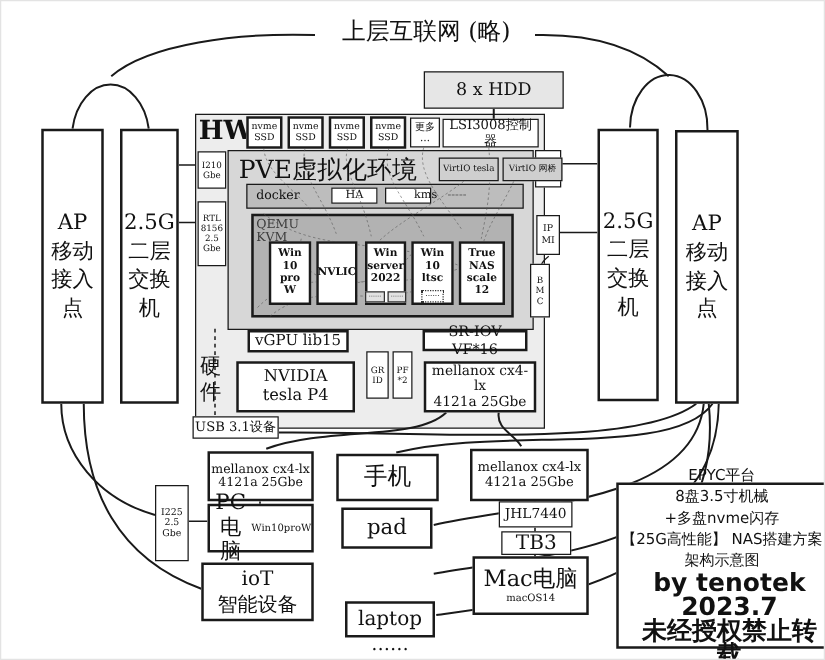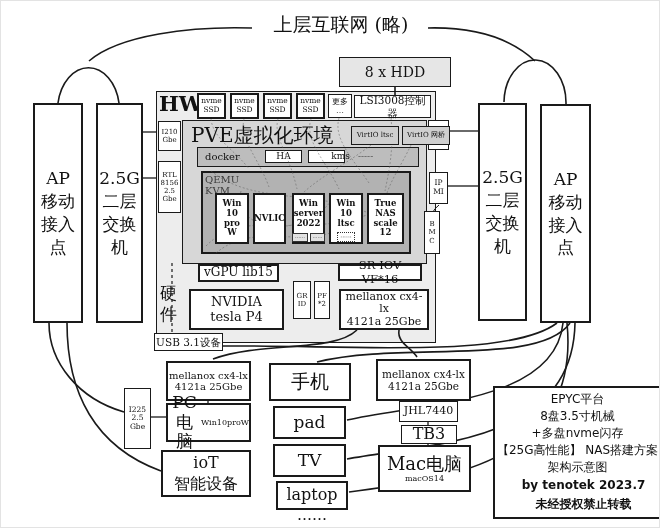--- a/index.html
+++ b/index.html
@@ -24,21 +24,21 @@
   .vm{top:192px;height:51px;font-size:8.5px;font-weight:bold;flex-direction:column;}
   .vmsubrow{position:absolute;bottom:2px;left:0;right:0;display:flex;justify-content:center;gap:2px;}
   .tinybox{display:inline-block;border:1px solid #333;background:#e2e2e2;font-size:5px;line-height:6px;
         padding:0 2px;height:7px;overflow:hidden;}
   .tinydots{display:inline-block;border:1px dotted #333;background:#fff;font-size:6px;line-height:7px;
         padding:0 2px;height:8px;overflow:hidden;}
   .legend{position:absolute;left:492px;top:385px;width:165px;height:129px;border:2px solid #1a1a1a;
         background:#fff;z-index:5;display:flex;flex-direction:column;justify-content:center;
         text-align:center;font-family:"DejaVu Sans",sans-serif;}
   .legend .ln{font-size:12px;line-height:17px;}
-  .legend .bold{font-weight:bold;font-size:12px;line-height:19px;padding-left:12px;}
+  .legend .bold{font-weight:bold;font-size:20px;line-height:19px;padding-left:12px;}
   .sub{font-size:8px;line-height:9px;}
 </style>
 </head>
 <body>
 
 <div class="canvas">
 
   <svg id="wires" class="layer" width="660" height="528">
     <g fill="none" stroke="#1a1a1a">
       <path stroke-width="1.6" d="M57,102 A31,43 0 0 1 118,102"></path>
@@ -141,21 +141,21 @@
 
   <div class="bx thin" style="left:427px;top:119px;width:21px;height:30px;font-size:7px;">I210
 Gbe</div>
   <div class="bx thin" style="left:428px;top:171px;width:19px;height:32px;font-size:7.5px;">IP
 MI</div>
   <div class="bx thin" style="left:423px;top:210px;width:16px;height:43px;font-size:7px;">B
 M
 C</div>
 
   <div class="lbl" style="left:190px;top:121px;font-size:20px;">PVE虚拟化环境</div>
-  <div class="bx thin" style="left:350px;top:125px;width:48px;height:19px;font-size:7px;background:#cfcfcf;">VirtIO ltsc</div>
+  <div class="bx thin" style="left:350px;top:125px;width:48px;height:19px;font-size:7px;background:#cfcfcf;">VirtIO tesla</div>
   <div class="bx thin" style="left:401px;top:125px;width:48px;height:19px;font-size:7px;background:#cfcfcf;">VirtIO 网桥</div>
   <div class="lbl" style="left:204px;top:173px;font-size:10px;color:#3c3c3c;">QEMU
 KVM</div>
 
   <div class="bx vm" style="left:214px;width:34px;">Win
 10
 pro
 W</div>
   <div class="bx vm" style="left:252px;width:33px;">NVLIC</div>
   <div class="bx vm" style="left:291px;width:33px;padding-bottom:9px;">Win
@@ -197,21 +197,20 @@
 4121a 25Gbe</div>
   <div class="bx" style="left:165px;top:402px;width:85px;height:39px;">
     <span style="font-size:17px;">PC电脑</span>
     <span class="sub">Win10proW</span>
   </div>
   <div class="bx" style="left:268px;top:362px;width:82px;height:38px;font-size:19px;">手机</div>
 
   <div class="bx" style="left:160px;top:449px;width:90px;height:47px;font-size:16px;line-height:1.3;">ioT
 智能设备</div>
   <div class="bx" style="left:272px;top:405px;width:73px;height:33px;font-size:17px;">pad</div>
-  <div class="bx" style="left:272px;top:443px;width:73px;height:33px;font-size:17px;">TV</div>
   <div class="bx" style="left:275px;top:480px;width:72px;height:29px;font-size:16px;">laptop</div>
   <div class="lbl" style="left:296px;top:505px;font-size:15px;">……</div>
 
   <div class="bx" style="left:375px;top:358px;width:95px;height:42px;font-size:10.5px;">mellanox cx4-lx
 4121a 25Gbe</div>
   <div class="bx thin" style="left:398px;top:400px;width:59px;height:21px;font-size:11px;">JHL7440</div>
   <div class="bx thin" style="left:400px;top:424px;width:56px;height:19px;font-size:16px;">TB3</div>
   <div class="bx" style="left:377px;top:444px;width:93px;height:47px;flex-direction:column;">
     <span style="font-size:18px;">Mac电脑</span>
     <span class="sub">macOS14</span>

